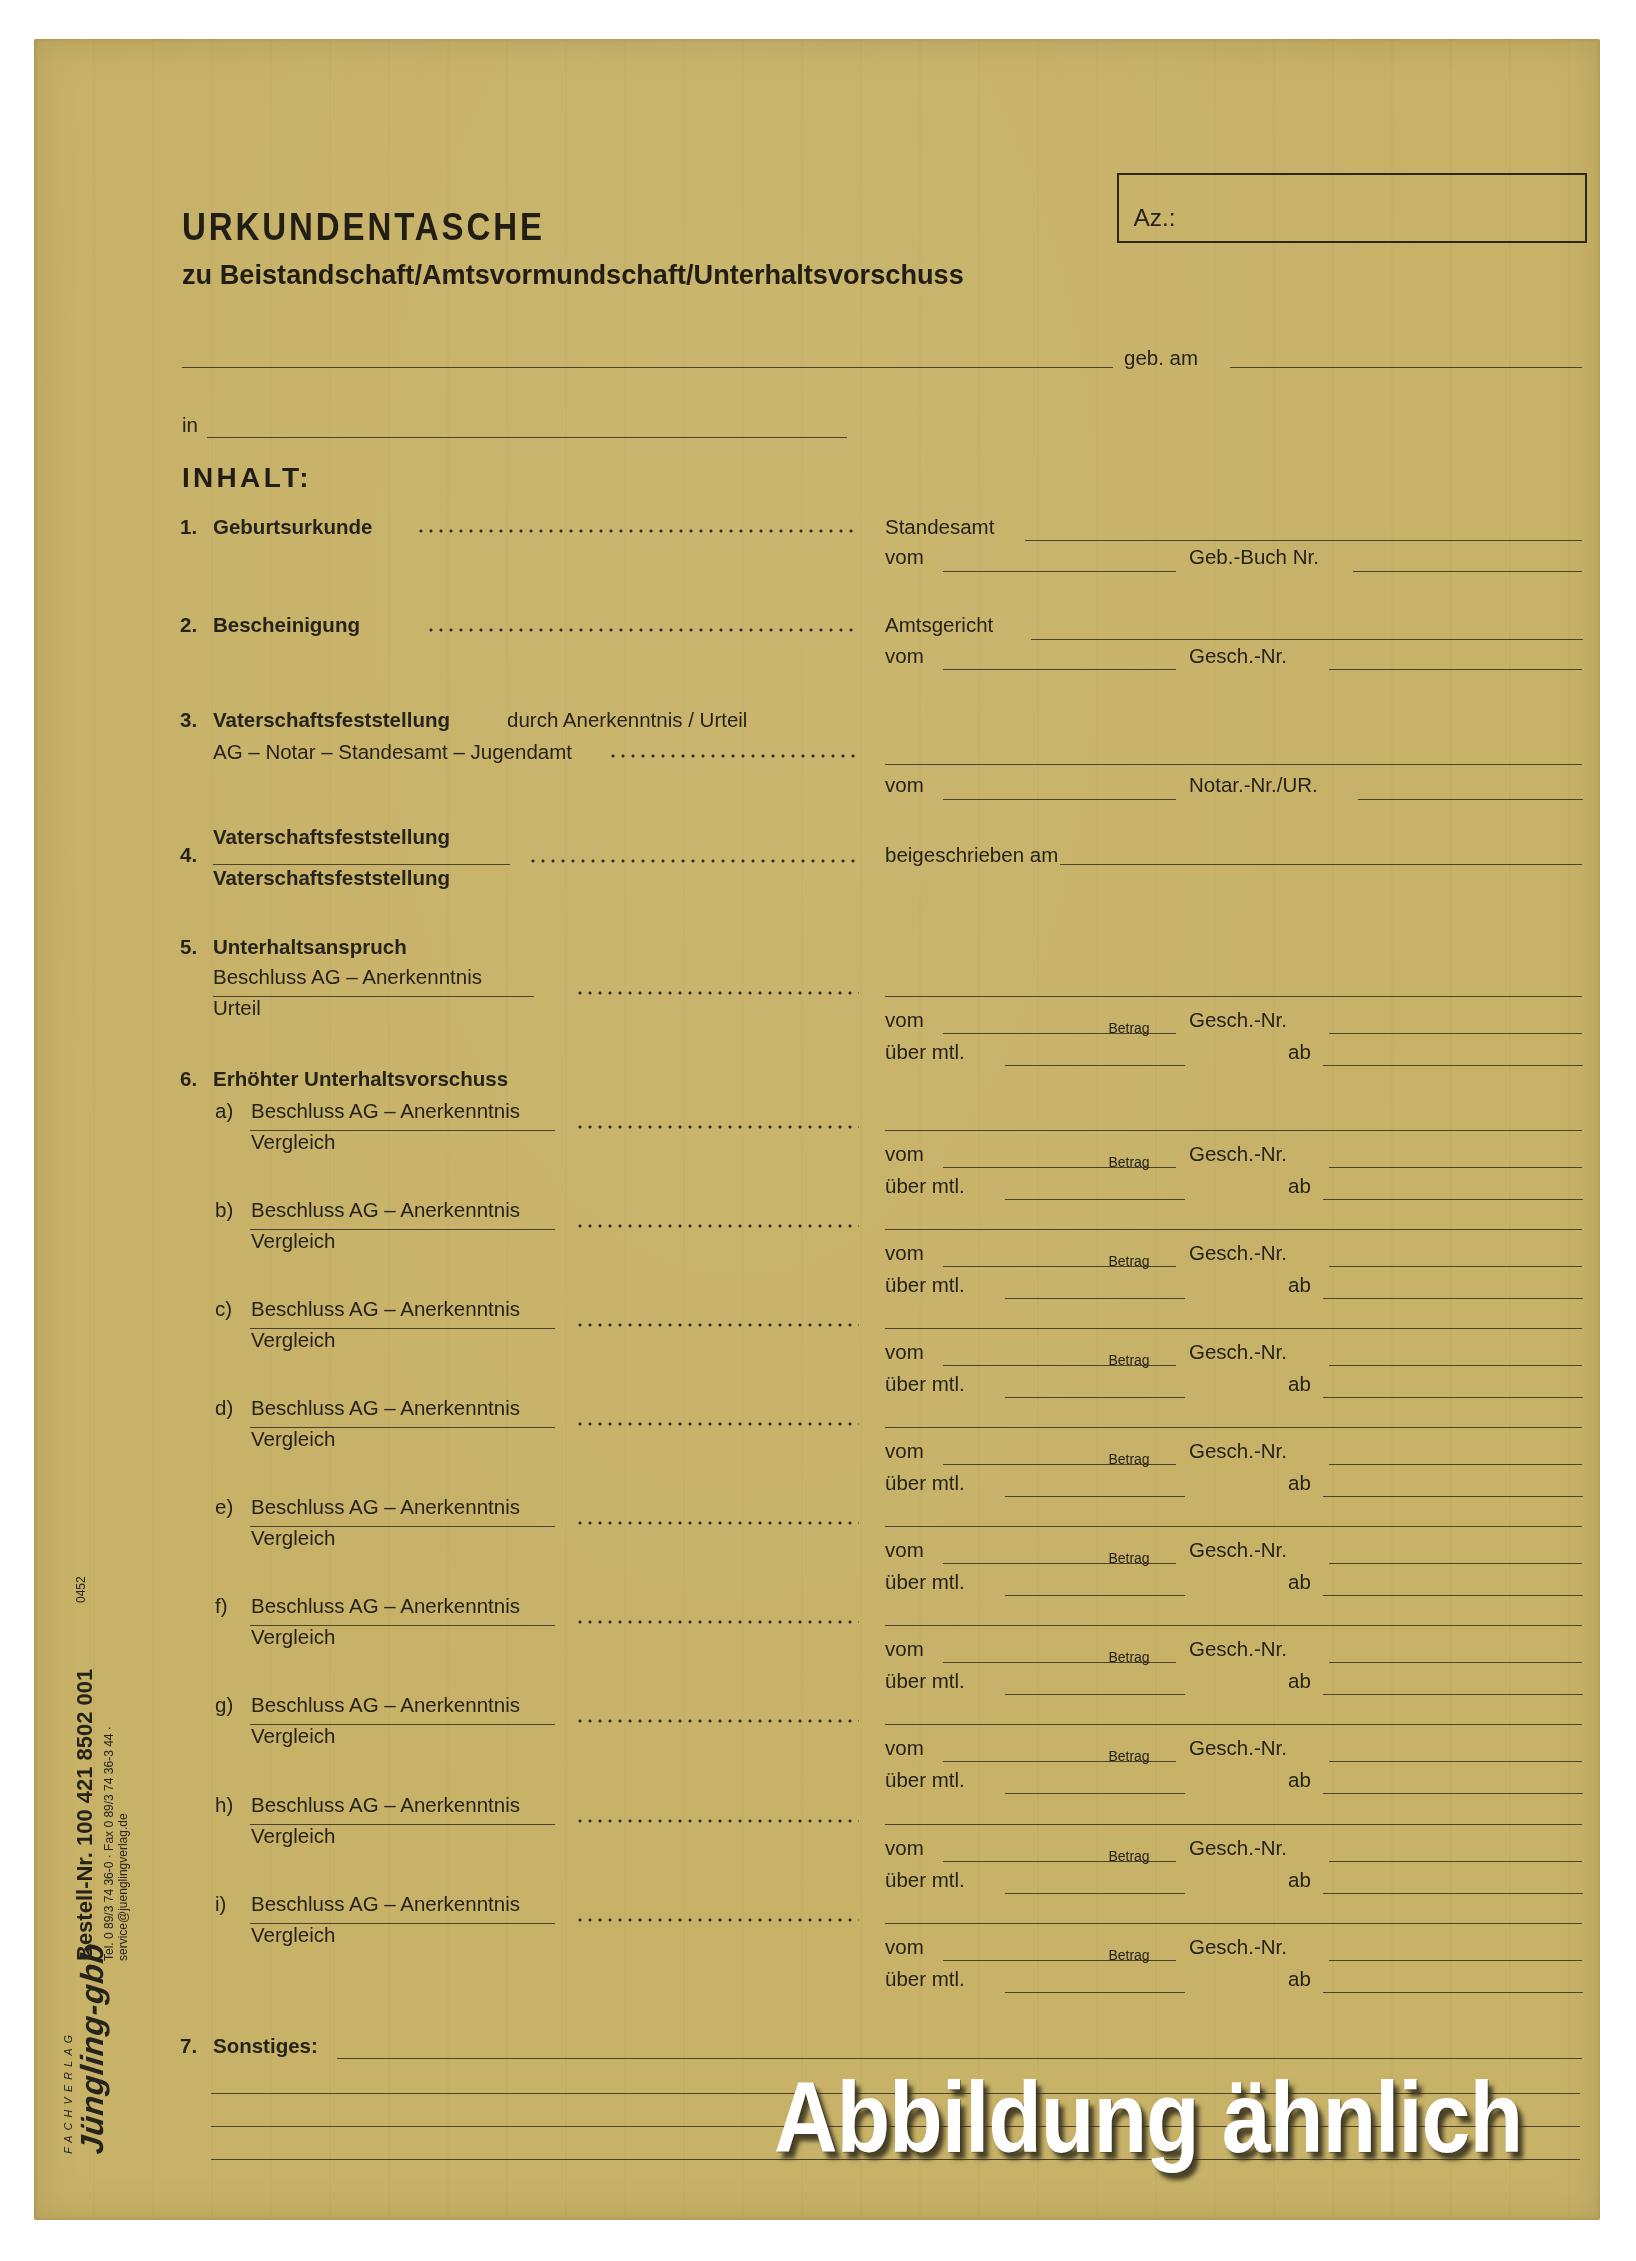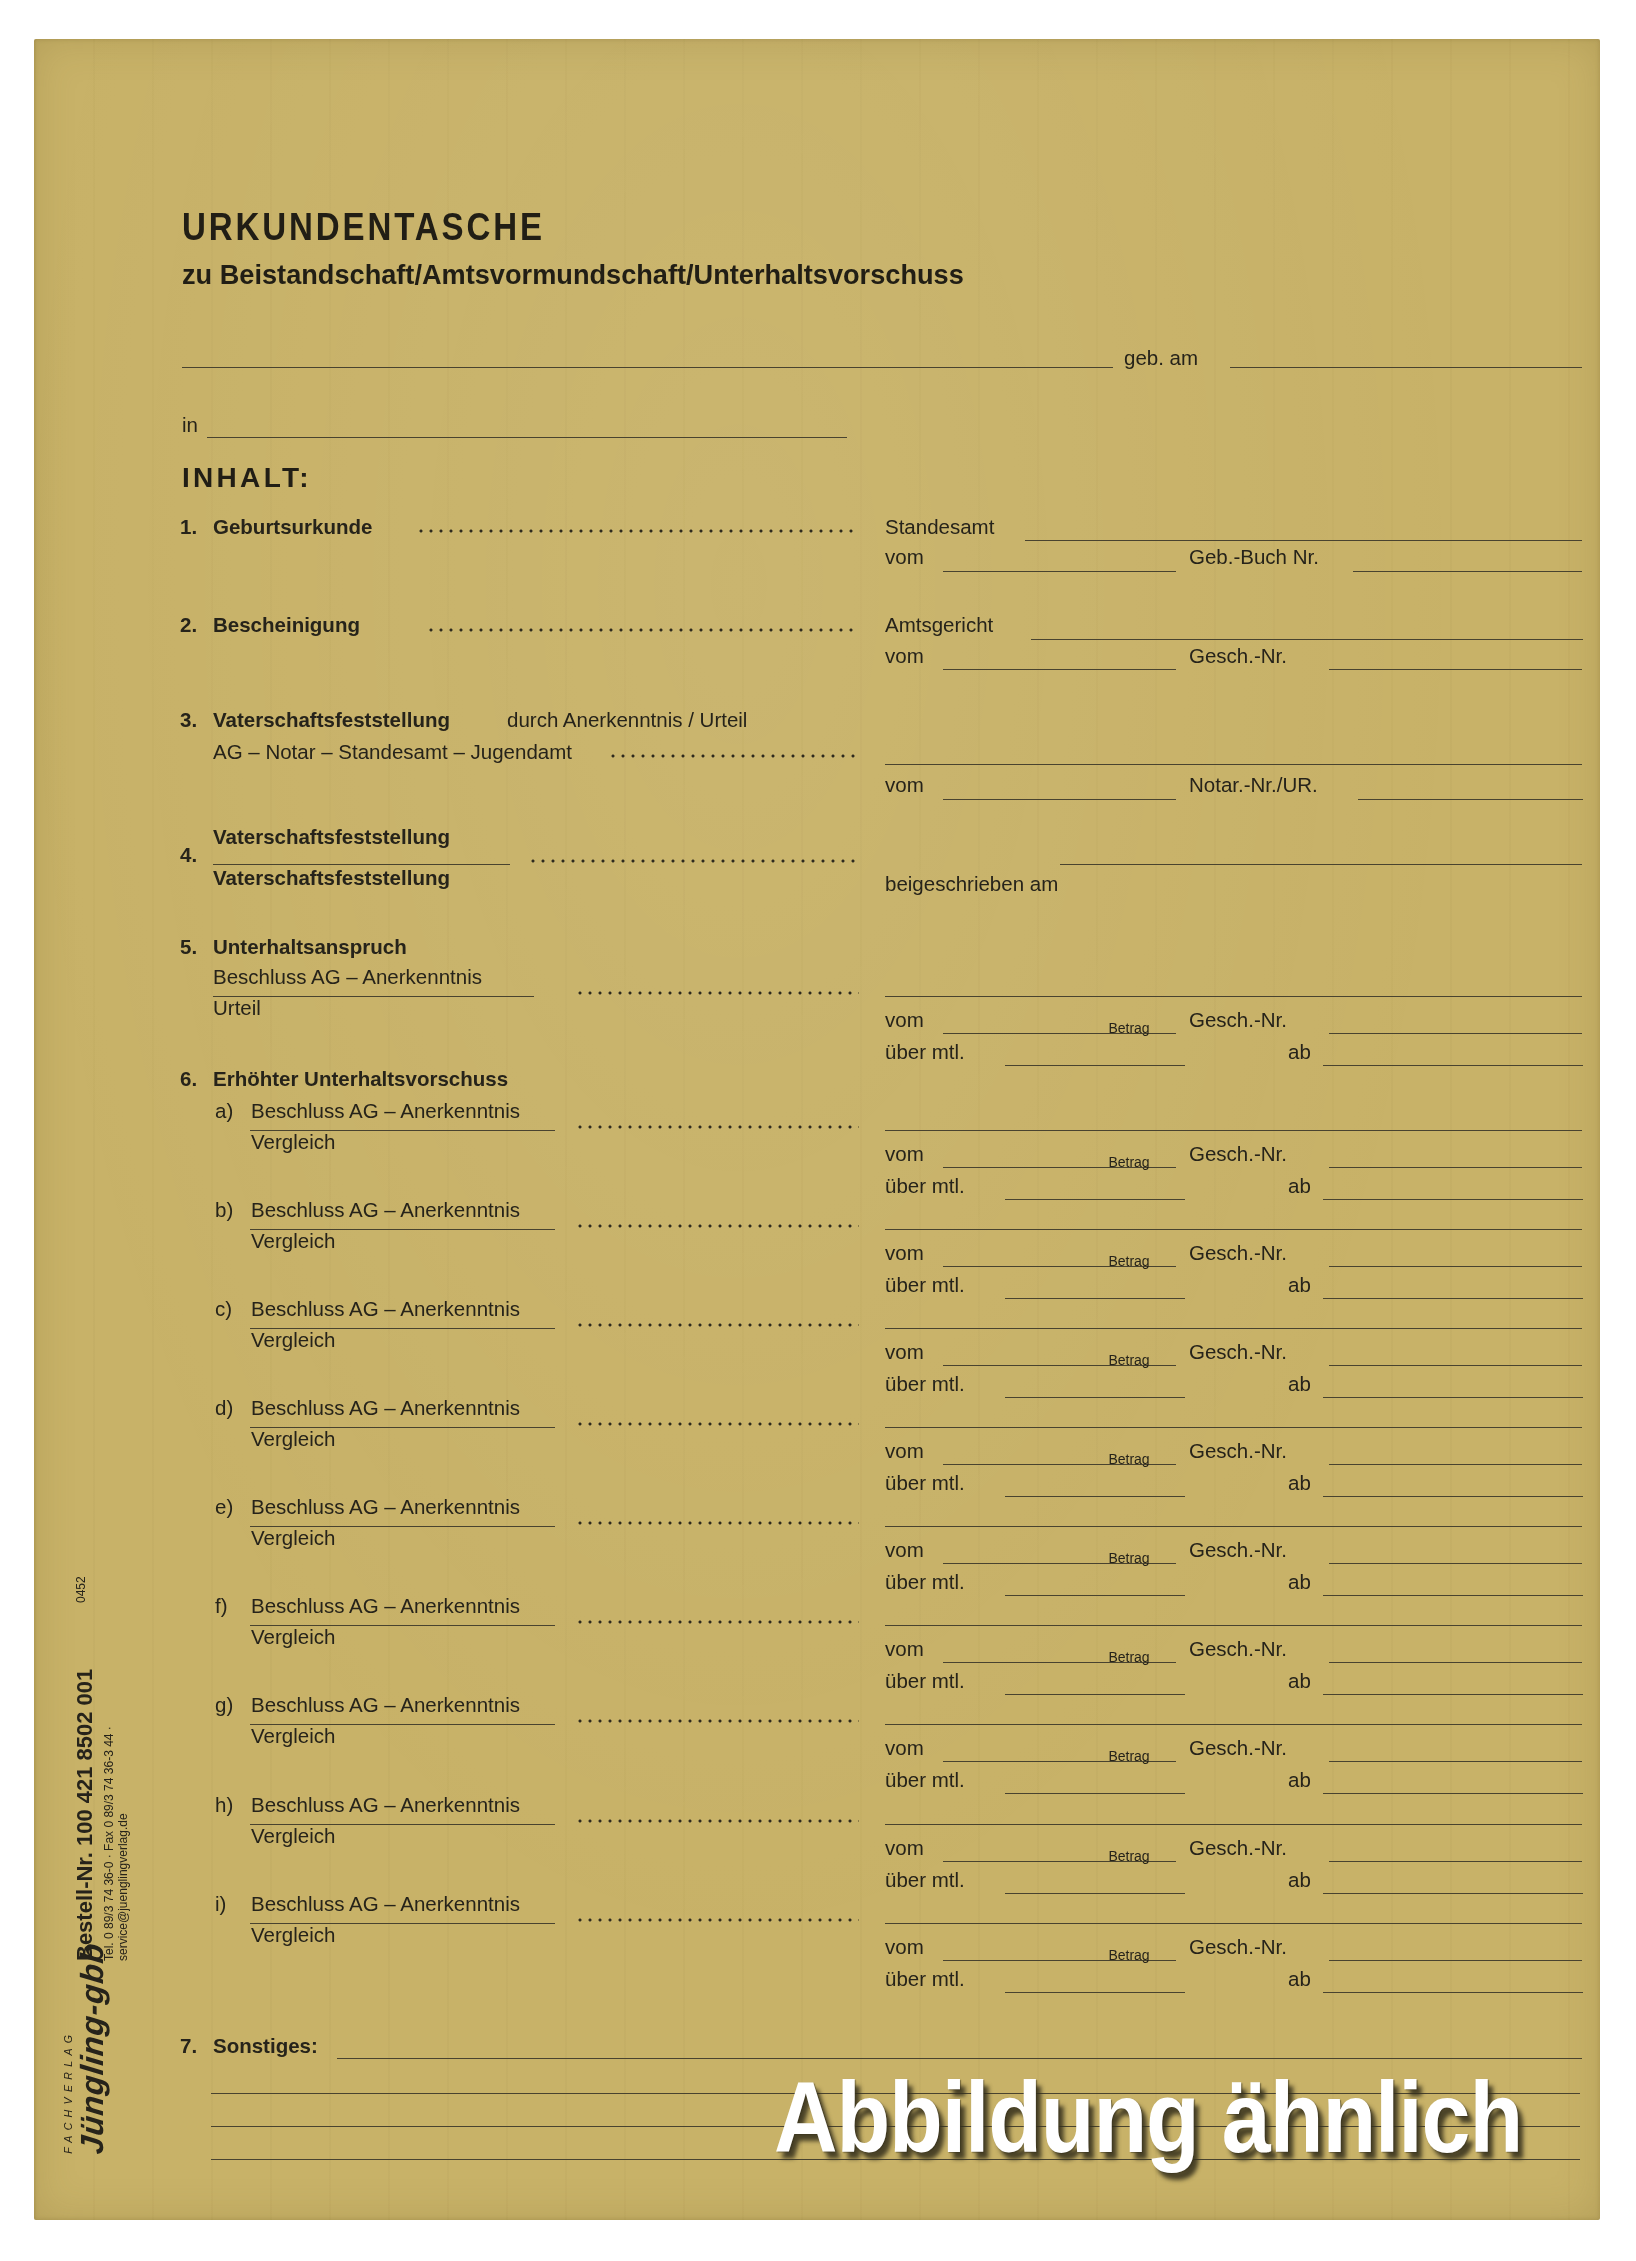--- a/index.html
+++ b/index.html
@@ -37,20 +37,23 @@
   .pub-order{font-size:22px;font-weight:bold;}
   .pub-contact{font-size:12px;margin-top:4.6px;}
   .code{position:absolute;left:556px;top:13.2px;font-size:12px;}
 </style>
 </head>
 <body>
 
 <div class="page">
   <div class="envelope"></div>
 
+  <div class="az-box">
+    <div class="az-lbl">Az.:</div>
+  </div>
   <div class="title">URKUNDENTASCHE</div>
   <div class="subtitle">zu Beistandschaft/Amtsvormundschaft/Unterhaltsvorschuss</div>
 
   <div class="ln" style="left:182px;top:367px;width:931px;"></div>
   <div class="t" style="left:1124px;top:347px;">geb. am</div>
   <div class="ln" style="left:1230px;top:367px;width:352px;"></div>
 
   <div class="t" style="left:182px;top:414px;">in</div>
   <div class="ln" style="left:207px;top:437px;width:640px;"></div>
 
@@ -84,21 +87,21 @@
   <div class="ln" style="left:885px;top:764px;width:697px;"></div>
   <div class="t" style="left:885px;top:774px;">vom</div>
   <div class="ln" style="left:943px;top:799px;width:233px;"></div>
   <div class="t" style="left:1189px;top:774px;">Notar.-Nr./UR.</div>
   <div class="ln" style="left:1358px;top:799px;width:225px;"></div>
 
   <div class="t b" style="left:213px;top:826px;">Vaterschaftsfeststellung</div>
   <div class="ln" style="left:213px;top:864px;width:297px;"></div>
   <div class="dots" style="left:528px;top:859px;width:330px;"></div>
   <div class="t b" style="left:180px;top:844px;">4.</div>
-  <div class="t" style="left:885px;top:844px;margin-top:29px;">beigeschrieben am</div>
+  <div class="t" style="left:885px;top:844px;">beigeschrieben am</div>
   <div class="ln" style="left:1060px;top:864px;width:522px;"></div>
   <div class="t b" style="left:213px;top:867px;">Vaterschaftsfeststellung</div>
 
   <div class="t b" style="left:180px;top:936px;">5.</div>
   <div class="t b" style="left:213px;top:936px;">Unterhaltsanspruch</div>
 
   <div class="t b" style="left:180px;top:1068px;">6.</div>
   <div class="t b" style="left:213px;top:1068px;">Erhöhter Unterhaltsvorschuss</div>
 
   <div id="blocks">

